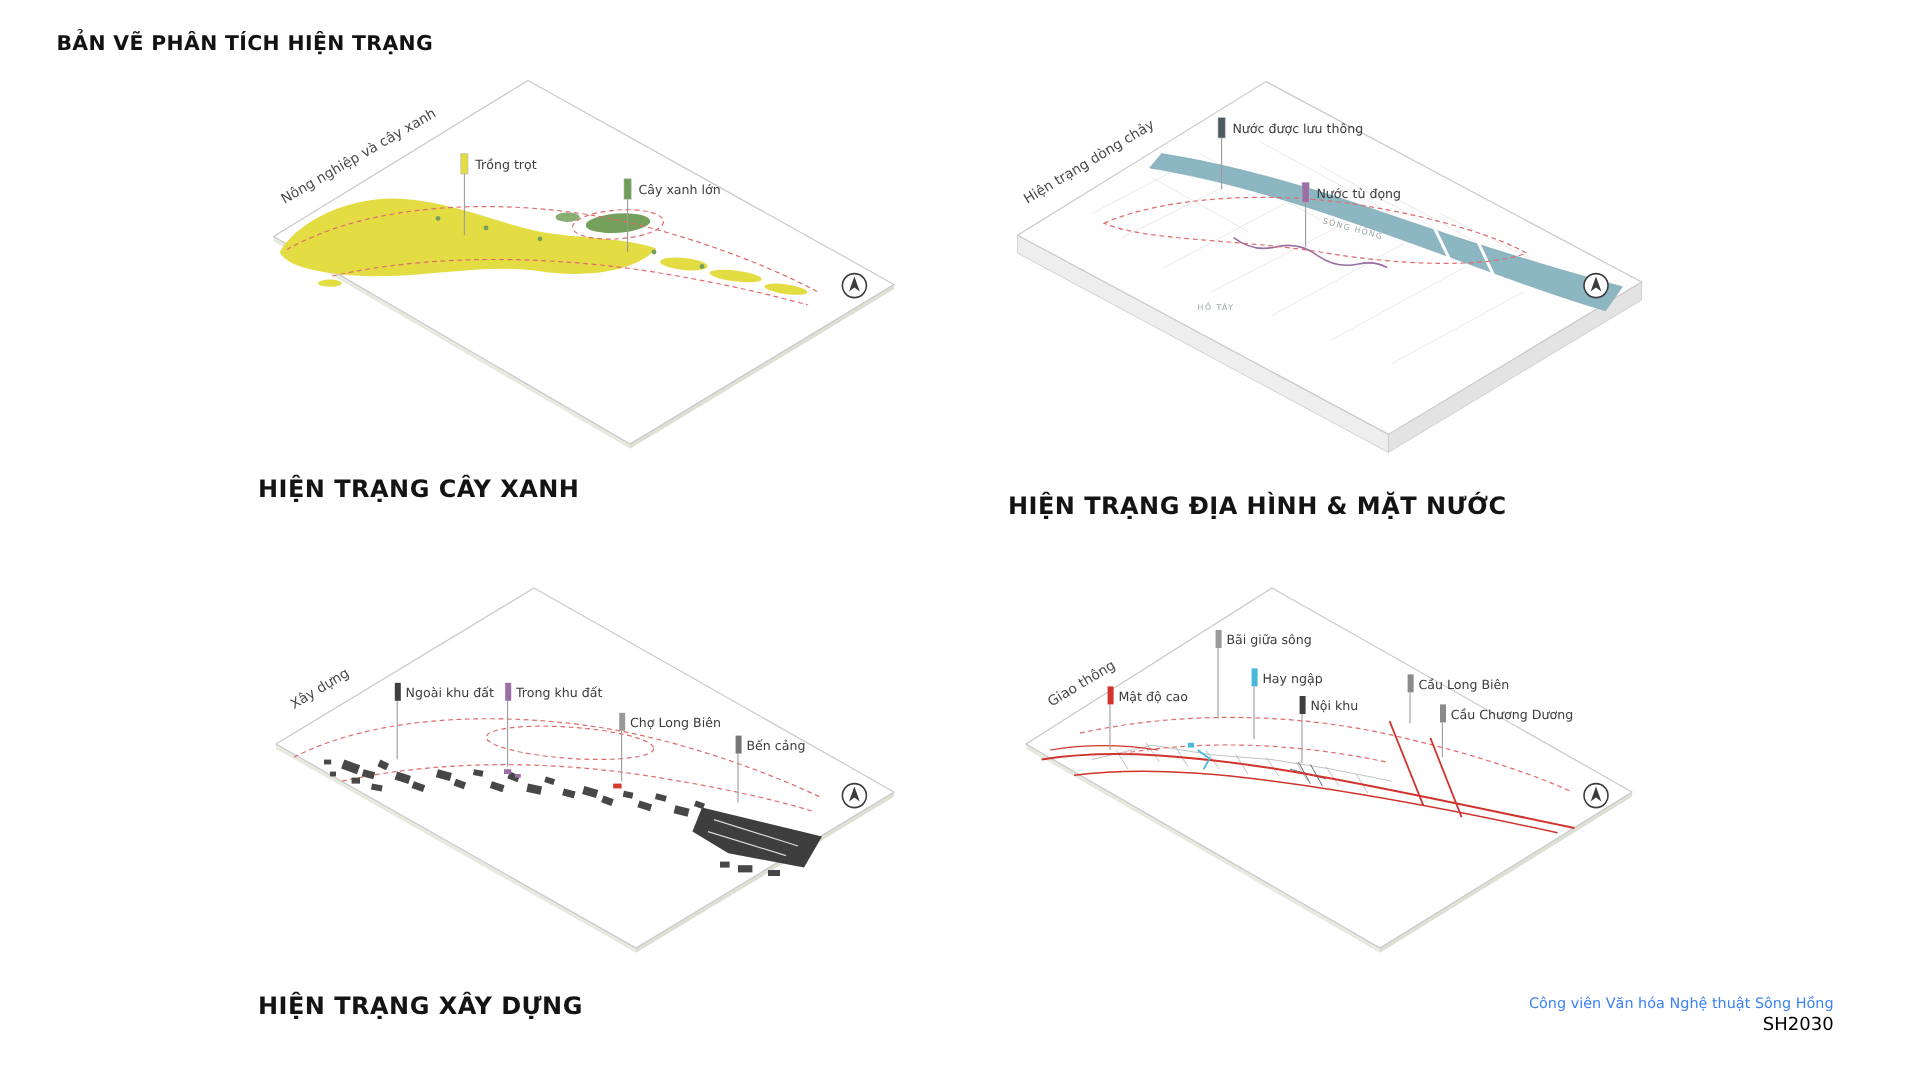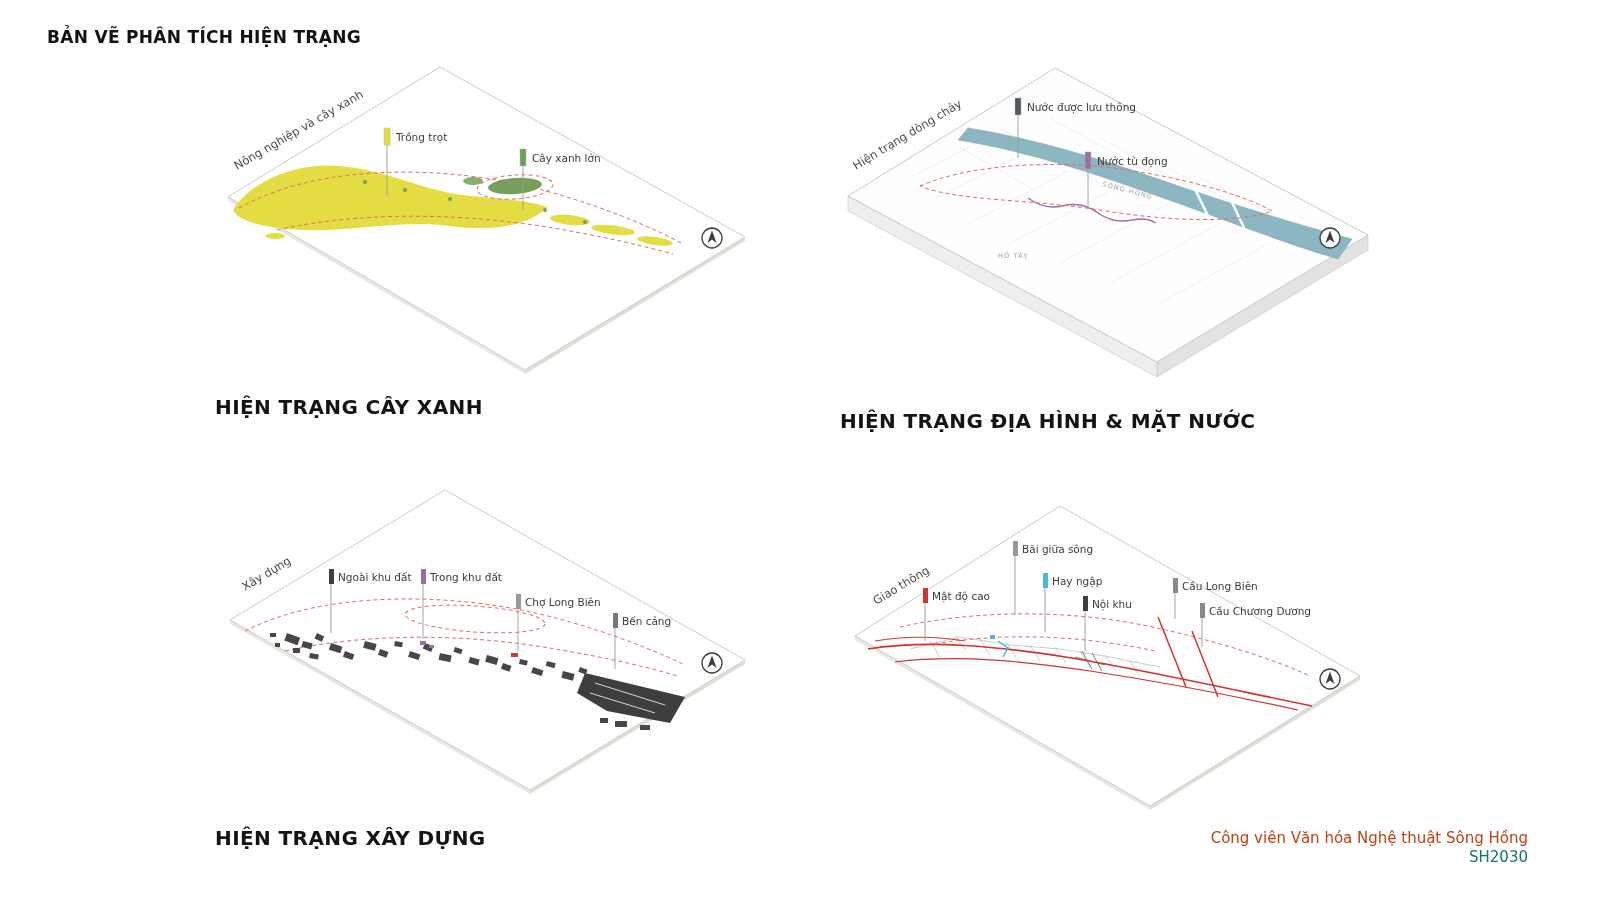--- a/index.html
+++ b/index.html
@@ -13,22 +13,22 @@
   }
   .panel{position:absolute;}
   .panel svg{display:block;}
   .panel-caption{
     position:absolute;width:540px;text-align:left;font-size:20px;font-weight:700;
     color:#141414;letter-spacing:.4px;
   }
   .footer{
     position:absolute;left:1100px;top:829px;width:428px;text-align:right;line-height:1.25;
   }
-  .footer .project{font-size:15px;color:#c2410c;}
-  .footer .code{font-size:15px;color:#0f766e;}
+  .footer .project{font-size:12px;color:#3b82f6;}
+  .footer .code{font-size:15px;color:#000000;}
   svg text{font-family:"DejaVu Sans","Liberation Sans",sans-serif;}
   .callout-label{font-size:10.5px;fill:#3c3c3c;}
   .edge-label{font-size:11.5px;fill:#4a4a4a;}
   .map-micro{font-size:6.5px;fill:#9aa5a9;letter-spacing:1.2px;}
 </style>
 </head>
 <body>
 
 <div class="board">
 
@@ -223,21 +223,21 @@
       <text x="30" y="108" class="edge-label" transform="rotate(-31 30 108)">Xây dựng</text>
 
       <g>
         <circle cx="497" cy="180" r="10" fill="#ffffff" stroke="#3c3c3c" stroke-width="1.3"></circle>
         <path d="M497,172.5 L492.5,185 L497,181.5 L501.5,185 Z" fill="#3c3c3c"></path>
       </g>
     </svg>
   </div>
   <div class="panel-caption" style="left:215px;top:826px;">HIỆN TRẠNG XÂY DỰNG</div>
 
-  <div class="panel" style="left:840px;top:499px;text-align:center;">
+  <div class="panel" style="left:840px;top:483px;text-align:center;">
     <svg width="540" height="335" viewBox="0 0 540 335">
       <polygon points="520,177 310,307 310,311 520,181" fill="#dde1d4"></polygon>
       <polygon points="15,137 310,307 310,311 15,141" fill="#e7eadf"></polygon>
       <polygon points="220,7 520,177 310,307 15,137" fill="#ffffff" stroke="#c9c9c9" stroke-width="1"></polygon>
 
       <g stroke="#a8a8a8" stroke-width="0.6" fill="none">
         <path d="M70,150 L120,138 L170,146 L220,150 L270,158 L320,168"></path>
         <line x1="90" y1="142" x2="100" y2="158"></line>
           <line x1="115" y1="136" x2="126" y2="152"></line>
         <line x1="140" y1="140" x2="150" y2="156"></line>

